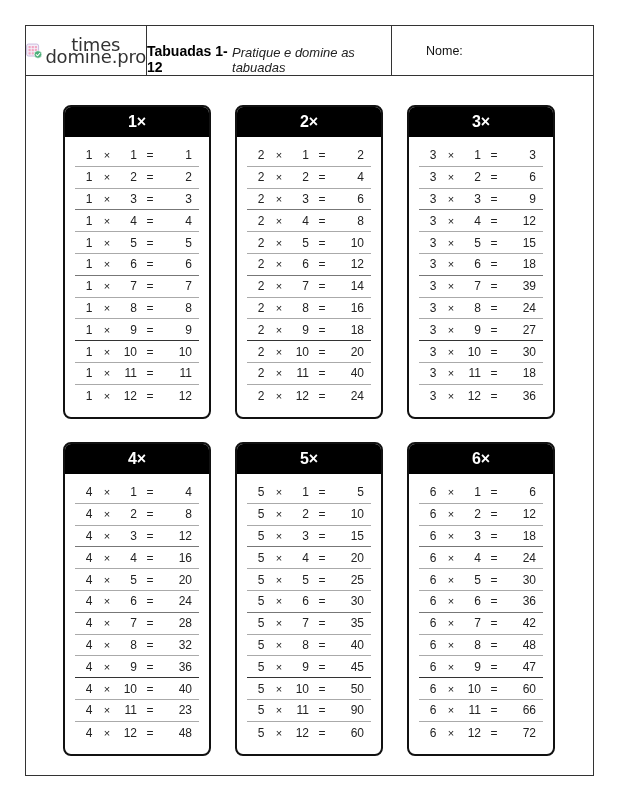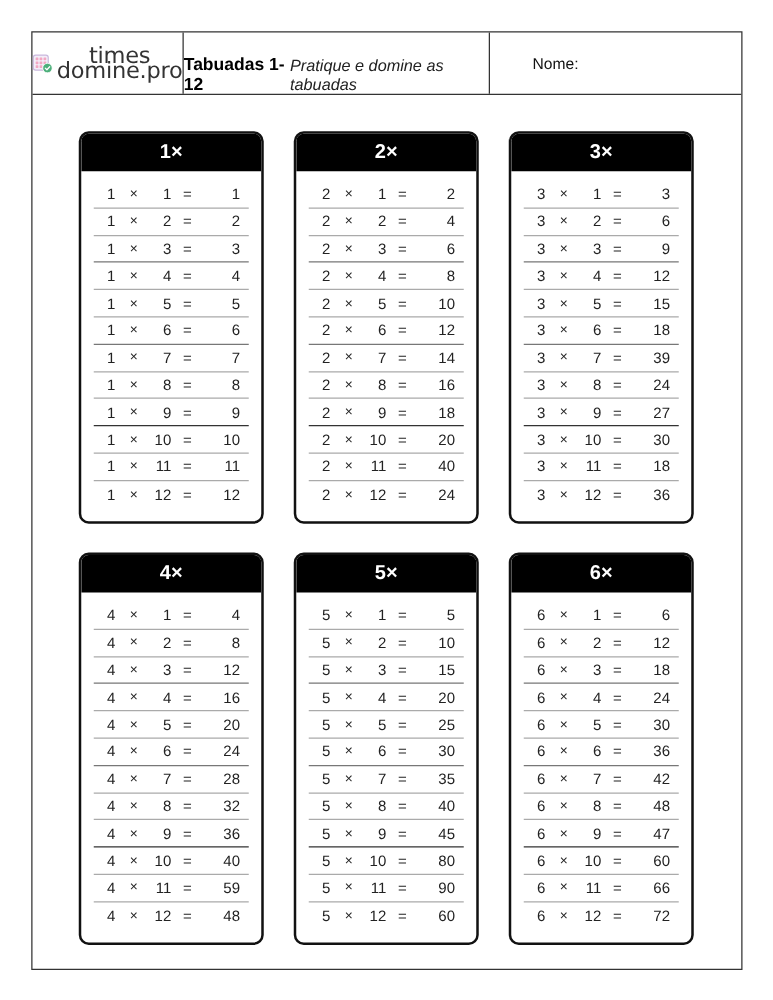--- a/index.html
+++ b/index.html
@@ -432,21 +432,21 @@
           <span class="c-x">×</span>
           <span class="c-b">10</span>
           <span class="c-eq">=</span>
           <span class="c-r">40</span>
         </div>
         <div class="row">
           <span class="c-a">4</span>
           <span class="c-x">×</span>
           <span class="c-b">11</span>
           <span class="c-eq">=</span>
-          <span class="c-r">59</span>
+          <span class="c-r">23</span>
         </div>
         <div class="row last">
           <span class="c-a">4</span>
           <span class="c-x">×</span>
           <span class="c-b">12</span>
           <span class="c-eq">=</span>
           <span class="c-r">48</span>
         </div>
       </div>
     </div>
@@ -514,21 +514,21 @@
           <span class="c-x">×</span>
           <span class="c-b">9</span>
           <span class="c-eq">=</span>
           <span class="c-r">45</span>
         </div>
         <div class="row">
           <span class="c-a">5</span>
           <span class="c-x">×</span>
           <span class="c-b">10</span>
           <span class="c-eq">=</span>
-          <span class="c-r">80</span>
+          <span class="c-r">50</span>
         </div>
         <div class="row">
           <span class="c-a">5</span>
           <span class="c-x">×</span>
           <span class="c-b">11</span>
           <span class="c-eq">=</span>
           <span class="c-r">90</span>
         </div>
         <div class="row last">
           <span class="c-a">5</span>

